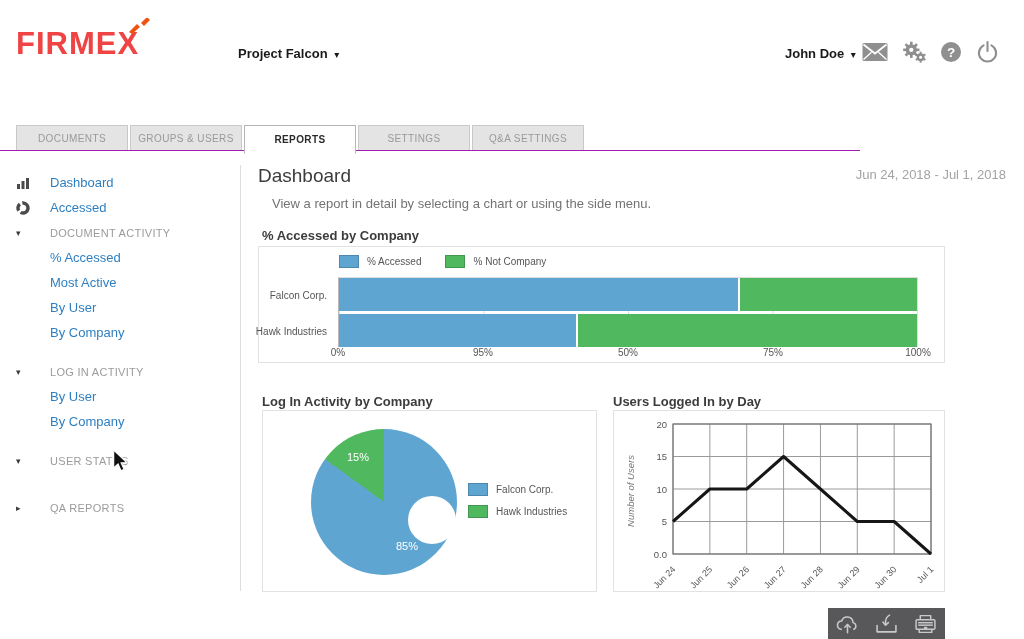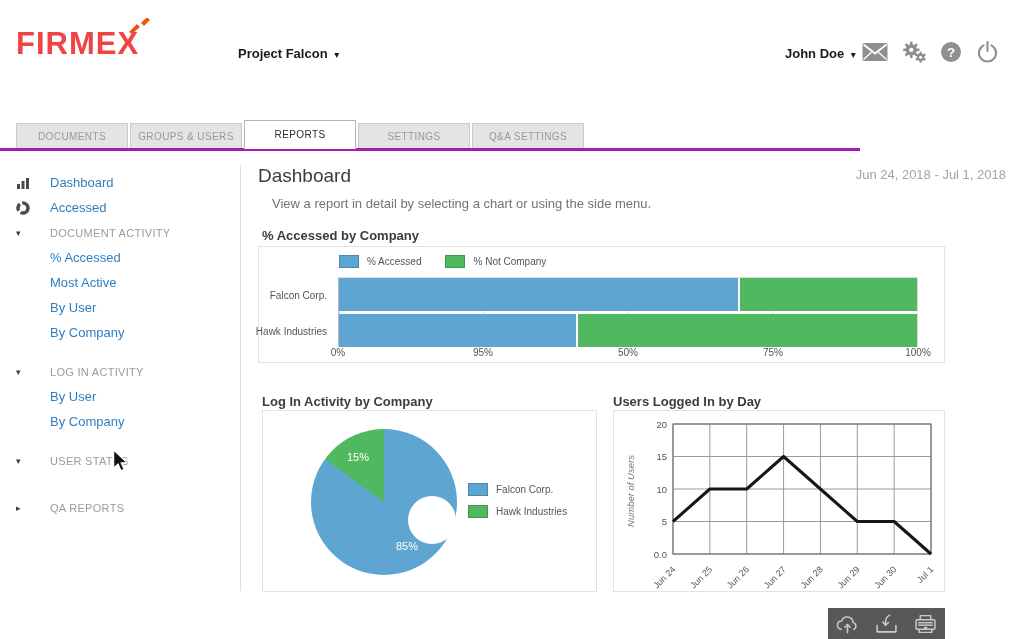--- a/index.html
+++ b/index.html
@@ -12,27 +12,27 @@
   .logo { position:absolute; left:16px; top:26px; font-size:31px; font-weight:700;
           letter-spacing:1px; color:#ef4444; }
   .logo .spark { position:absolute; right:-12px; top:-8px; }
   .proj-sel { position:absolute; left:238px; top:46px; font-size:13px; font-weight:700; color:#1a1a1a; cursor:pointer; }
   .user-menu { position:absolute; left:757px; top:46px; font-size:13px; font-weight:700; color:#1a1a1a; cursor:pointer;margin-left:28px; }
   .caret { font-size:10px; color:#1a1a1a; margin-left:3px; }
   .hdr-icon { position:absolute; top:40px; width:26px; height:24px; cursor:pointer; }
   .hdr-icon svg { width:100%; height:100%; }
   
   .tabbar { position:absolute; left:0; top:125px; width:860px; height:26px;
-            border-bottom:3px solid #a21caf; padding-left:16px; display:flex; align-items:flex-end; }
+            border-bottom:1px solid #a21caf; padding-left:16px; display:flex; align-items:flex-start; }
   .tab { width:112px; height:25px; margin-right:2px; background:#e4e4e4;
          border:1px solid #c9c9c9; border-bottom:none;
          font-size:10px; letter-spacing:.4px; color:#999;
          display:flex; align-items:center; justify-content:center; cursor:pointer; }
   .tab.active { background:#fff; color:#2b2b2b; height:29px; margin-bottom:-1px;
-                border-color:#b5b5b5; border-bottom:1px solid #fff; }
+                border-color:#b5b5b5; border-bottom:1px solid #fff;font-weight:bold; }
   
   .sidebar { position:absolute; left:16px; top:170px; width:208px; }
   .side-row { display:flex; align-items:center; height:25px; cursor:pointer; }
   .side-ico { width:34px; display:flex; align-items:center; }
   .side-link { color:#2e7fc1; font-size:13px; }
   .side-section { color:#9b9b9b; font-size:11px; letter-spacing:.3px; }
   .tri { font-size:9px; color:#3a3a3a; }
   .gap14 { margin-top:14px; } .gap22 { margin-top:22px; }
   .divider { position:absolute; left:240px; top:165px; width:1px; height:426px; background:#ddd; }
   

